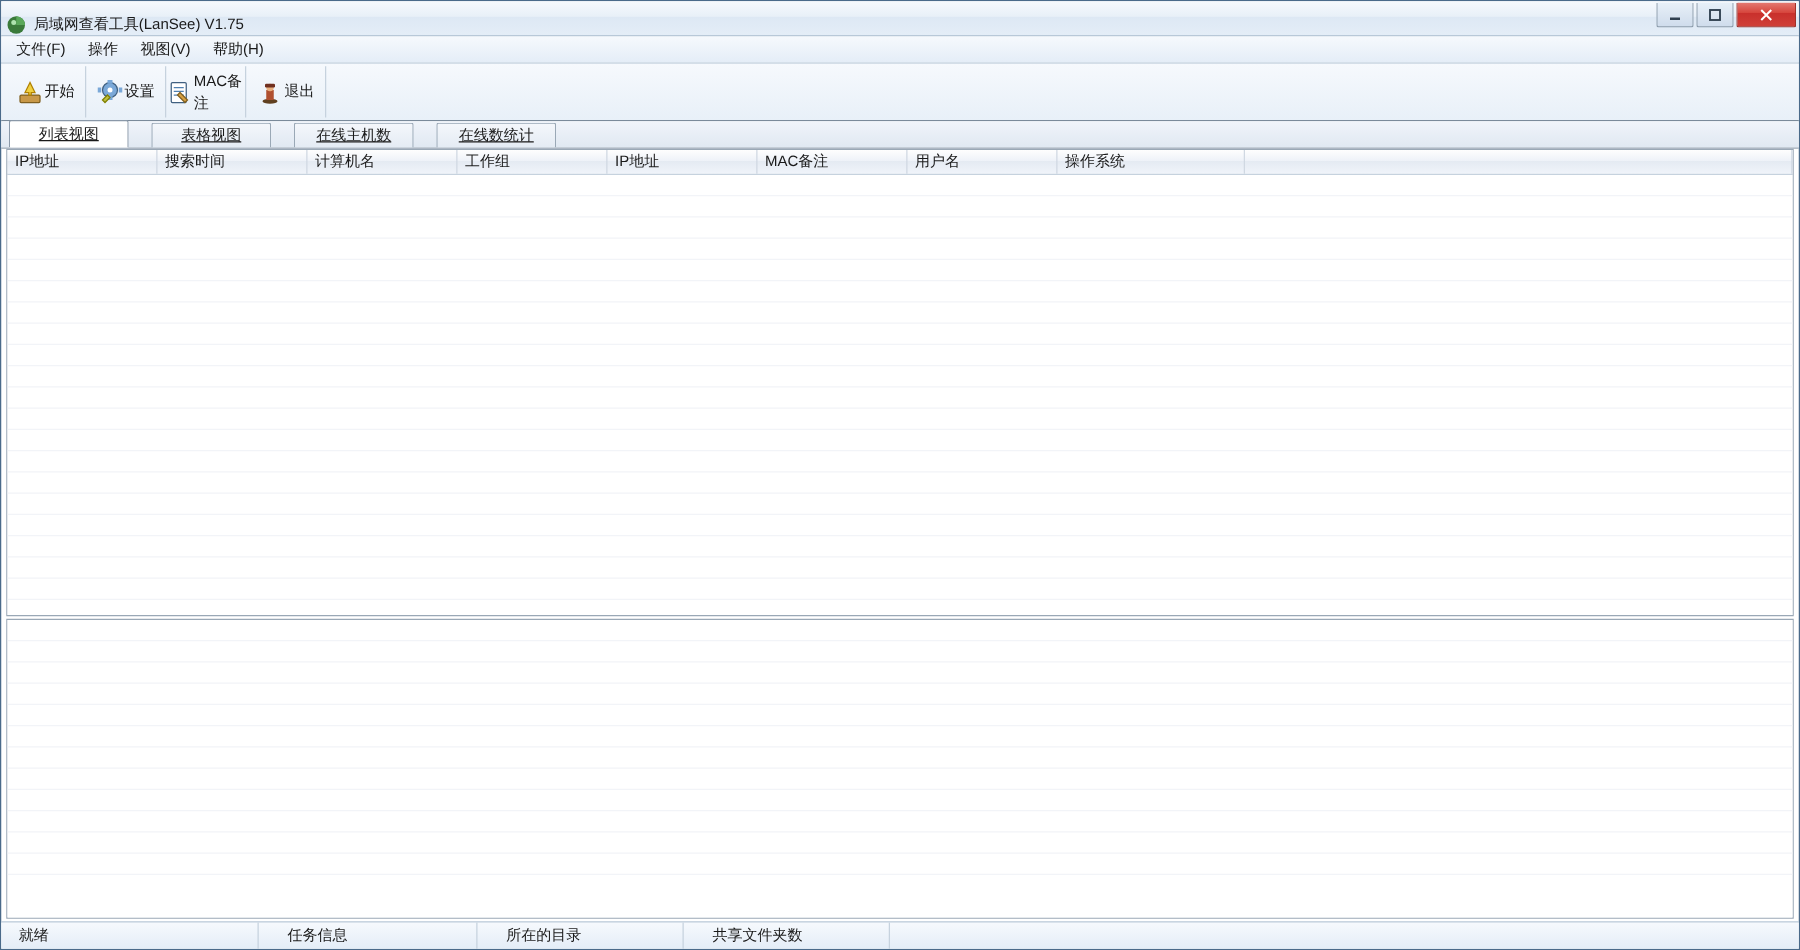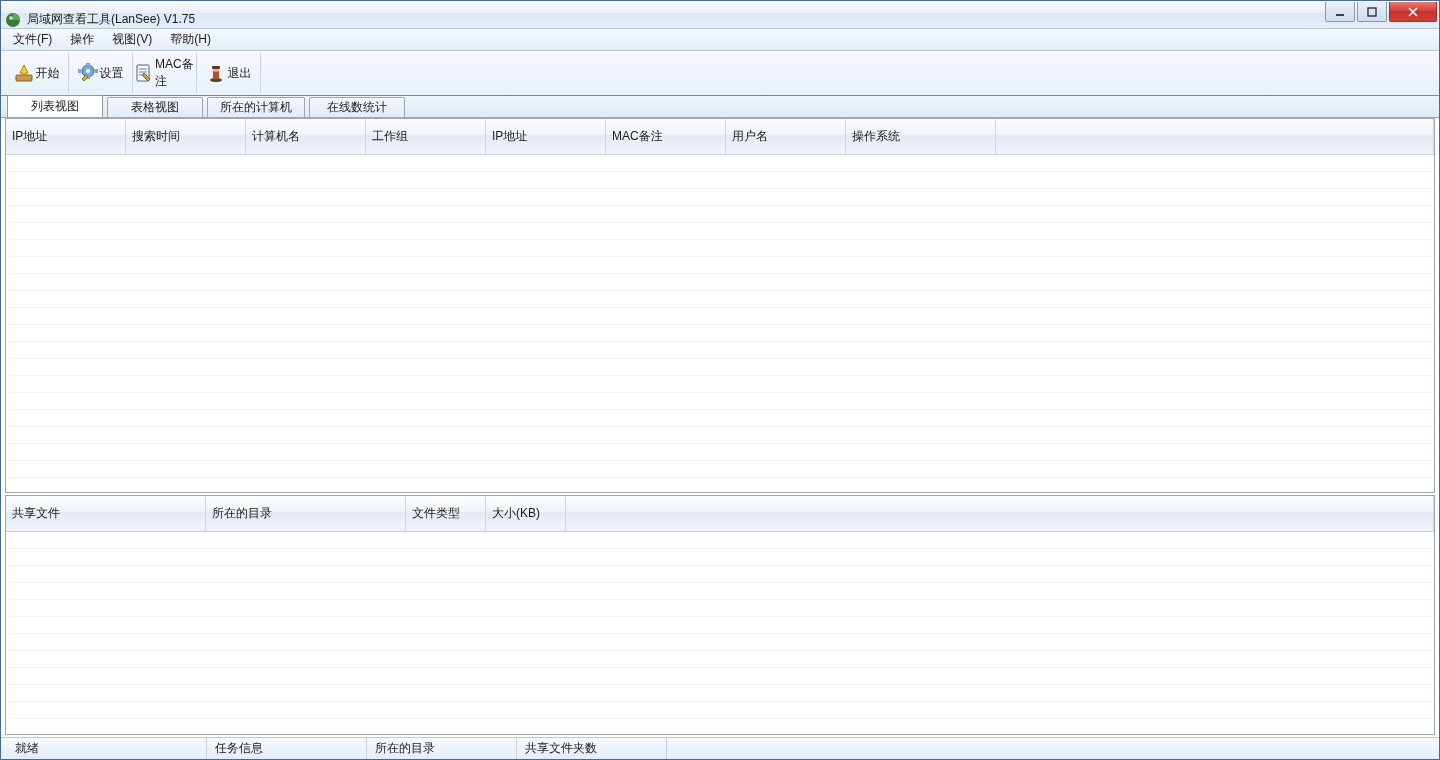--- a/index.html
+++ b/index.html
@@ -94,41 +94,42 @@
   display: flex; align-items: flex-end;
   padding-left: 6px;
 }
 .tab {
   height: 20px;
   min-width: 96px;
   padding: 0 12px;
   border: 1px solid #9aa8b6;
   border-bottom: none;
   background: linear-gradient(to bottom,#f4f7fb,#e4ebf4);
-  margin-right: 4px;
+  margin-right: 18px;
   display: flex; align-items: center; justify-content: center;
   border-radius: 2px 2px 0 0;
   color:#1a1a1a;
   position: relative;
+  text-decoration: underline;
 }
 .tab.active {
   background: #fff;
   border-color:#8a98a8;
   height: 22px;
 }
 
 .main-list {
   flex: 1 1 auto;
   border: 1px solid #9aa8b6;
   margin: 0 4px 2px 4px;
   display: flex; flex-direction: column;
   min-height: 0;
 }
 .list-header {
-  height: 36px;
+  height: 20px;
   background: linear-gradient(to bottom,#fefefe,#eef2f8 45%,#e4eaf2 46%,#f0f4fa);
   border-bottom: 1px solid #c6d2de;
   display: flex;
 }
 .col {
   border-right: 1px solid #d0d8e2;
   padding: 2px 6px;
   color:#1a1a1a;
   display:flex; align-items:center;
   overflow:hidden; white-space:nowrap;
@@ -153,21 +154,21 @@
   background:#fff;
 }
 .panel .list-body { flex:1; }
 
 .statusbar {
   height: 22px;
   background: linear-gradient(to bottom,#f6f9fd,#e4edf7);
   border-top:1px solid #b8c8d8;
   display:flex; align-items:center;
   padding:0 6px;
-  gap: 0;
+  gap: 15px;
 }
 .status-cell {
   padding: 0 8px;
   border-right:1px solid #c6d2de;
   color:#1a1a1a;
   height:100%;
   display:flex; align-items:center;
 }
 </style>
 </head>
@@ -255,21 +256,21 @@
           <rect x="6" y="3" width="8" height="3" rx="1" fill="#703020"></rect>
         </svg>
       </span>
       <span>退出</span>
     </div>
   </div>
 
   <div class="tab-row">
     <div class="tab active">列表视图</div>
     <div class="tab">表格视图</div>
-    <div class="tab">所在的计算机</div>
+    <div class="tab">在线主机数</div>
     <div class="tab">在线数统计</div>
   </div>
 
   <div class="main-list">
     <div class="list-header">
       <div class="col" style="width:120px">IP地址</div>
       <div class="col" style="width:120px">搜索时间</div>
       <div class="col" style="width:120px">计算机名</div>
       <div class="col" style="width:120px">工作组</div>
       <div class="col" style="width:120px">IP地址</div>
@@ -297,27 +298,20 @@
       <div class="row"></div>
         <div class="row"></div>
         <div class="row"></div>
         <div class="row"></div>
         <div class="row"></div>
     </div>
   </div>
 
   <div class="bottom-panels">
     <div class="panel">
-      <div class="list-header">
-        <div class="col" style="width:200px">共享文件</div>
-        <div class="col" style="width:200px">所在的目录</div>
-        <div class="col" style="width:80px">文件类型</div>
-        <div class="col" style="width:80px">大小(KB)</div>
-        <div class="col" style="flex:1"></div>
-      </div>
       <div class="list-body">
         <div class="row"></div>
           <div class="row"></div>
           <div class="row"></div>
           <div class="row"></div>
           <div class="row"></div>
         <div class="row"></div>
           <div class="row"></div>
           <div class="row"></div>
           <div class="row"></div>

